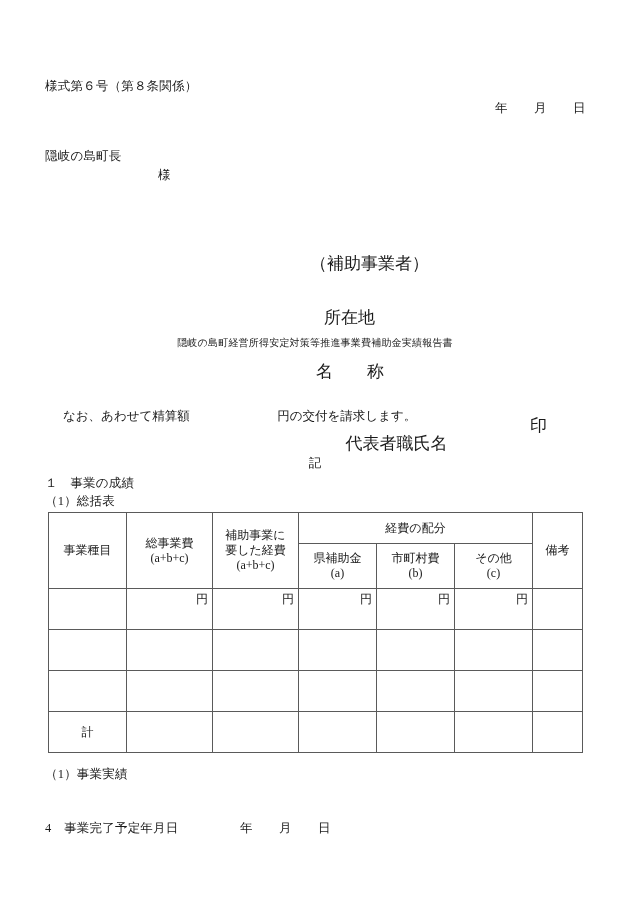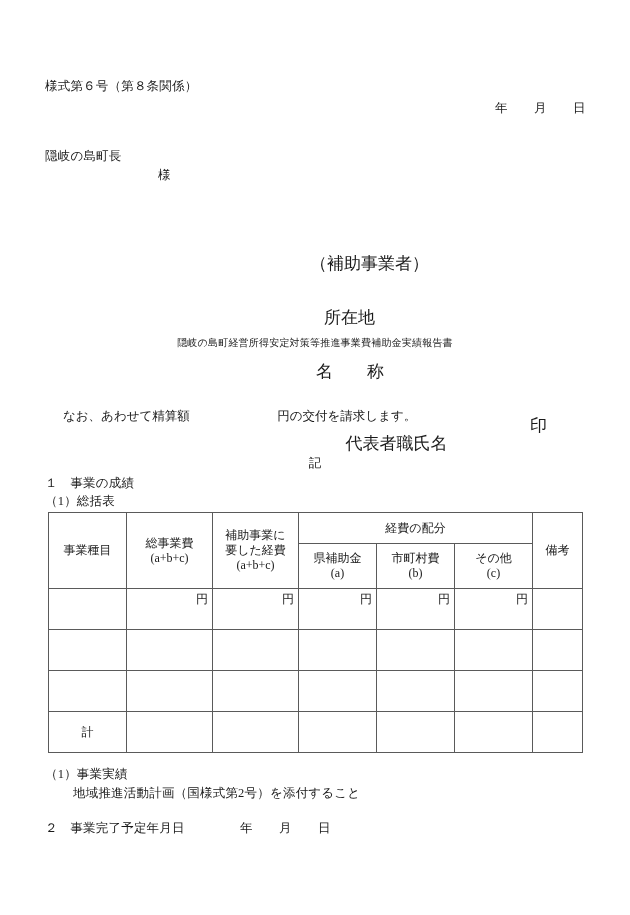--- a/index.html
+++ b/index.html
@@ -278,18 +278,17 @@
           <td class="total-label"></td>
           <td class="total-label"></td>
           <td class="total-label"></td>
           <td class="total-label"></td>
         </tr>
       </tbody>
     </table>
   </div>
 
   <div class="line sec-2">（1）事業実績</div>
-  <div class="line sec-2-1">地域推進活動計画（国様式第2号）を添付すること</div>
-
-  <div class="line sec-3">２　事業完了予定年月日</div>
+
+  <div class="line sec-3">4　事業完了予定年月日</div>
   <div class="line sec-3-date">年　　月　　日</div>
 
 </div>
 
 </body></html>

